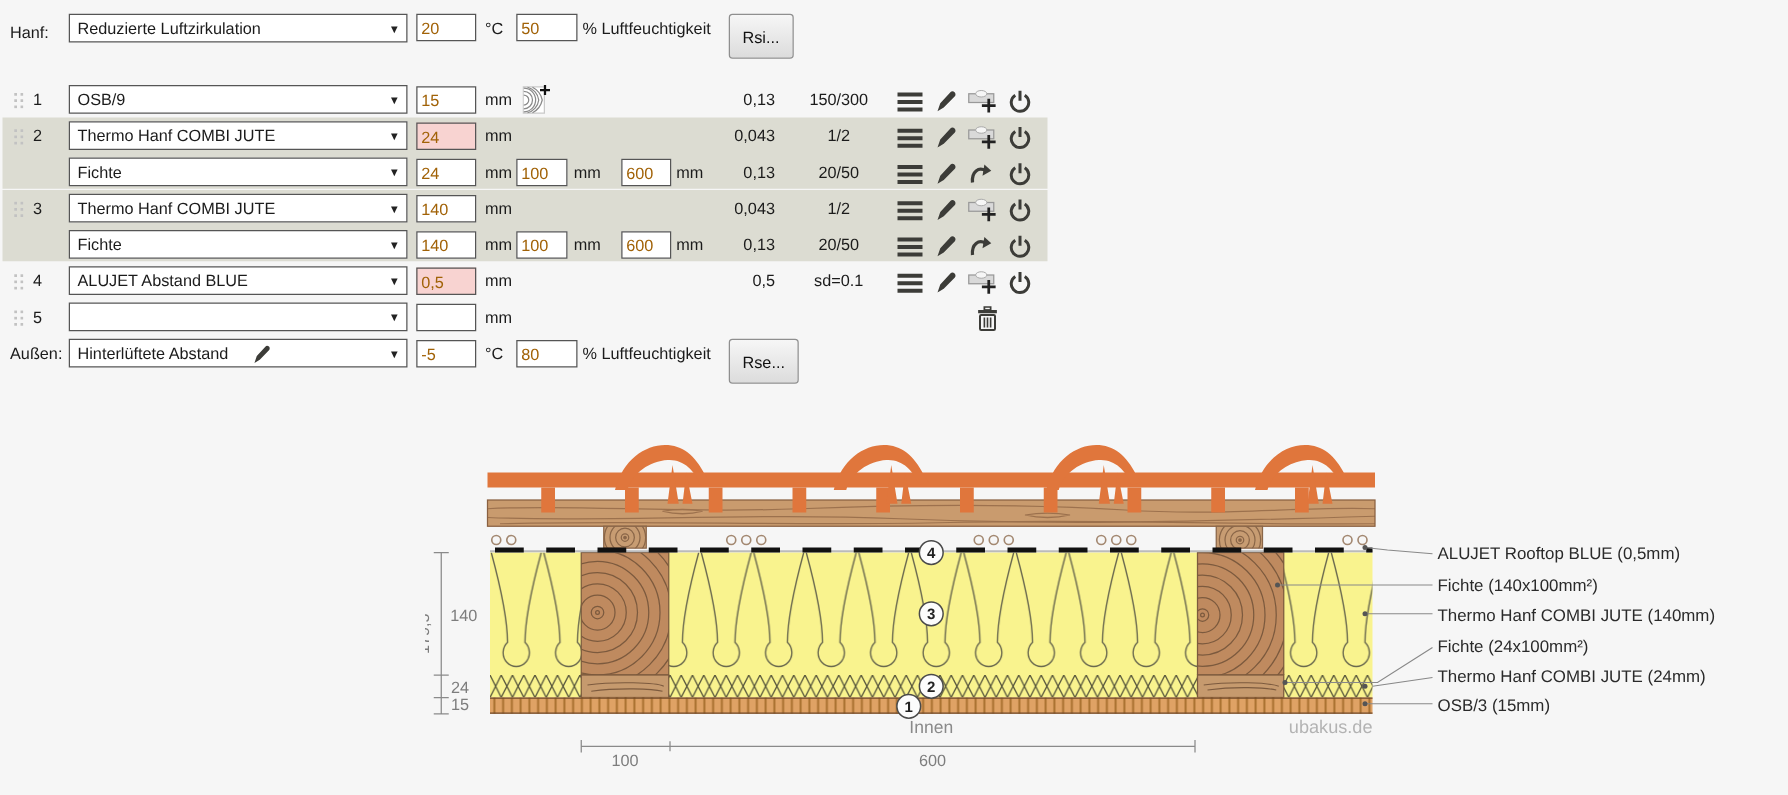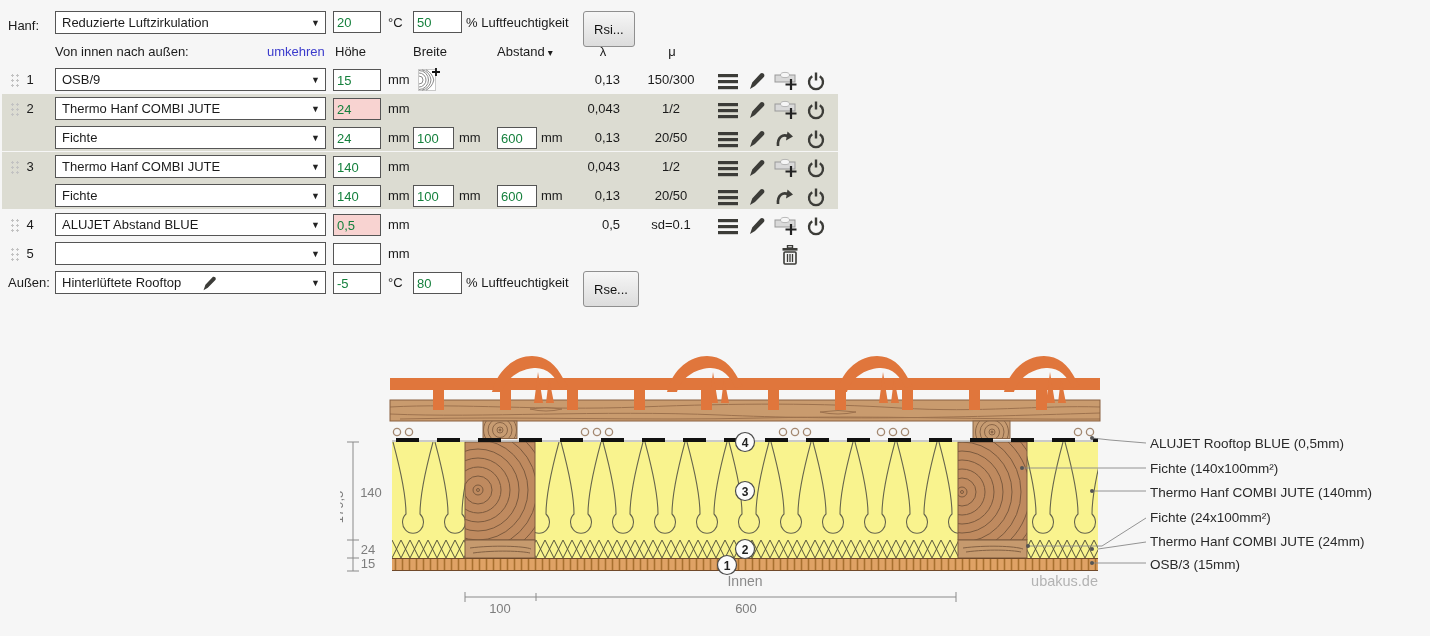--- a/index.html
+++ b/index.html
@@ -10,21 +10,21 @@
   *{box-sizing:border-box;margin:0;padding:0}
   html,body{width:1430px;height:636px;overflow:hidden}
   body{background:var(--page-bg);font-family:"Liberation Sans",sans-serif;font-size:13px;color:#1b1b1b;position:relative}
   
   #form{position:absolute;left:0;top:0;width:900px;height:310px}
   .band{position:absolute;left:2px;width:836px;height:57px;background:var(--row-highlight)}
   .frow{position:absolute;left:0;width:860px;height:29px}
   .lbl{position:absolute;top:7px;white-space:nowrap}
   .sel{position:absolute;left:55px;top:3px;width:271px;height:23px;background:#fff;border:1px solid var(--control-border);line-height:21px;padding:0 18px 0 6px;white-space:nowrap;overflow:hidden;cursor:default}
   .sel .arr{position:absolute;right:5px;top:1px;font-size:9px;color:#222}
-  .inp{position:absolute;top:4px;height:22px;border:1px solid var(--control-border);background:#fff;font:13px "Liberation Sans",sans-serif;padding:0 3px;color:#15803d}
+  .inp{position:absolute;top:4px;height:22px;border:1px solid var(--control-border);background:#fff;font:13px "Liberation Sans",sans-serif;padding:0 3px;color:#a16207}
   .inp.h{left:333px;width:48px}
   .inp.b{left:413px;width:41px}
   .inp.a{left:497px;width:40px}
   .inp.flag{background:var(--invalid-input)}
   .u1{left:388px}.u2{left:459px}.u3{left:541px}
   .lam{position:absolute;left:545px;width:75px;top:7px;text-align:right}
   .mu{position:absolute;left:641px;width:60px;top:7px;text-align:center}
   .handle{position:absolute;left:10px;top:8px;width:9px;height:14px;
     background-image:radial-gradient(circle,#c2c2c2 1.2px,transparent 1.4px);background-size:5px 5px}
   .rownum{position:absolute;left:22px;top:7px;width:16px;text-align:center}
@@ -102,29 +102,20 @@
       <span>Reduzierte Luftzirkulation</span>
       <span class="arr">▼</span>
     </div>
     <input class="inp h" style="top: 0px;" value="20">
     <span class="lbl u1" style="top:4px;position:absolute">°C</span>
     <input class="inp b" style="top: 0px; width: 49px;" value="50">
     <span class="lbl" style="left:466px;top:4px">% Luftfeuchtigkeit</span>
     <button class="btn">Rsi...</button>
   </div>
 
-  <div class="frow" style="top:44px;height:18px">
-    <span class="hdr" style="left:55px">Von innen nach außen:</span>
-    <span class="hdr link" style="left:267px">umkehren</span>
-    <span class="hdr" style="left:335px">Höhe</span>
-    <span class="hdr" style="left:413px">Breite</span>
-    <span class="hdr" style="left:497px"><span>Abstand</span><span class="sort">▾</span></span>
-    <span class="hdr" style="left:588px;width:30px;text-align:center">λ</span>
-    <span class="hdr" style="left:658px;width:28px;text-align:center">μ</span>
-  </div>
 
   <div class="frow" style="top:65px">
     <span class="handle"></span>
     <span class="rownum">1</span>
     <div class="sel"><span>OSB/9</span><span class="arr">▼</span></div>
     <input class="inp h" value="15" style="">
     <span class="lbl u1" style="position:absolute">mm</span>
     <span class="grain-ic">
         <svg class="icn" width="23" height="26" viewBox="0 0 23 26">
           <use href="#icon-grainadd"></use>
@@ -317,21 +308,21 @@
     <span class="ic" style="left:779px">
         <svg class="icn" viewBox="0 0 18 20">
           <use href="#icon-trash"></use>
         </svg>
       </span>
   </div>
 
   <div class="frow" style="top:268px">
     <span class="lbl" style="left:8px">Außen:</span>
     <div class="sel">
-      <span>Hinterlüftete Rooftop</span>
+      <span>Hinterlüftete Abstand</span>
       <span class="selpencil"><svg width="17" height="17" viewBox="0 0 20 20">
             <use href="#icon-pencil"></use>
           </svg></span>
       <span class="arr">▼</span>
     </div>
     <input class="inp h" value="-5" style="">
     <span class="lbl u1" style="position:absolute">°C</span>
     <input class="inp b" style="width: 49px;" value="80">
     <span class="lbl" style="left:466px">% Luftfeuchtigkeit</span>
     <button class="btn">Rse...</button>

